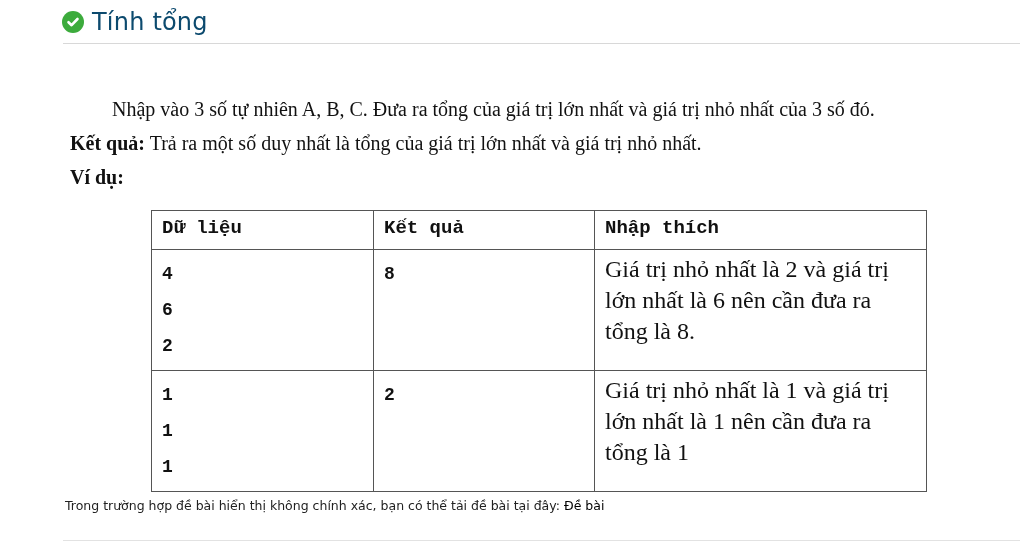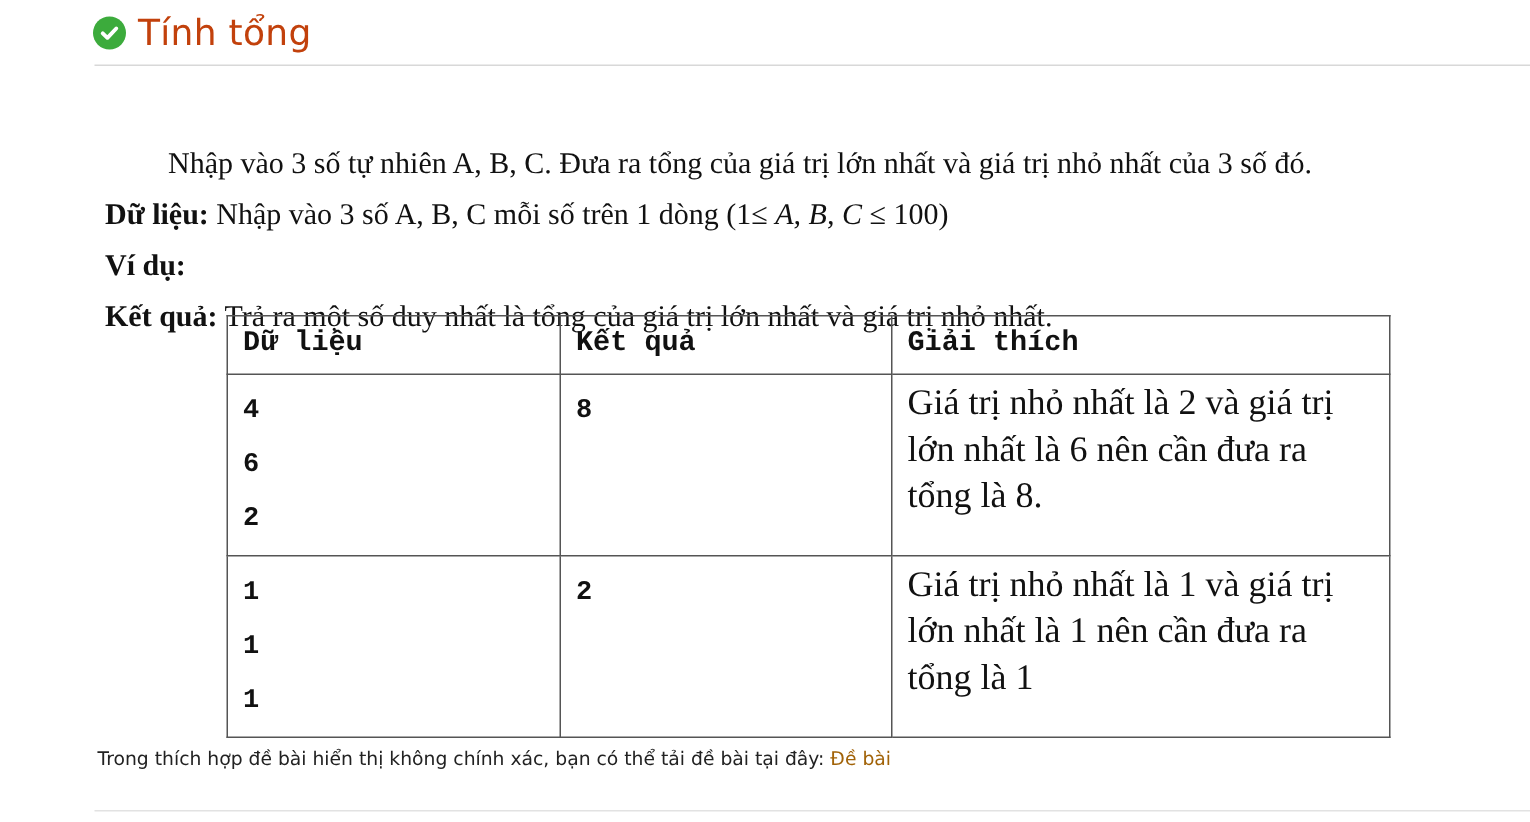--- a/index.html
+++ b/index.html
@@ -1,69 +1,65 @@
 <!DOCTYPE html>
 <html><head>
   <meta charset="utf-8">
   <style>
     html, body { margin: 0; padding: 0; background: #ffffff; }
     body { width: 1020px; height: 548px; position: relative; overflow: hidden; font-family: "Liberation Serif", serif; color: #111; }
     .header { position: absolute; left: 62px; top: 6px; display: flex; align-items: center; height: 32px; }
     .check-icon { width: 22px; height: 22px; border-radius: 50%; background: #3cab3c; display: inline-flex; align-items: center; justify-content: center; margin-right: 8px; }
-    .title { font-family: "DejaVu Sans", sans-serif; font-size: 24px; color: #c2410c; letter-spacing: 0.2px; }
+    .title { font-family: "DejaVu Sans", sans-serif; font-size: 24px; color: #0c4a6e; letter-spacing: 0.2px; }
     .header-rule { position: absolute; left: 63px; right: 0; top: 43px; height: 1px; background: #d8d8d8; }
     .content { position: absolute; left: 70px; top: 64px; width: 945px; font-size: 20px; line-height: 34px; margin-top: 28px; }
     .p-indent { text-indent: 42px; margin: 0; }
     .p { margin: 0; }
     .b { font-weight: bold; }
     .math { font-style: italic; }
     table.ex { position: absolute; left: 151px; top: 210px; border-collapse: collapse; }
     table.ex td, table.ex th { border: 1.5px solid #555; vertical-align: top; text-align: left; padding: 6px 10px; }
     table.ex th { font-family: "Liberation Mono", monospace; font-weight: bold; font-size: 19px; height: 26px; padding-top: 6px; }
     .col1 { width: 201px; } .col2 { width: 200px; } .col3 { width: 311px; }
     .mono-line { font-family: "Liberation Mono", monospace; font-weight: bold; font-size: 18px; line-height: 36px; display: block; }
     .expl { font-size: 24px; line-height: 31px; padding-top: 4px !important; }
     .row1 td { height: 100px; }
     .row2 td { height: 96px; }
     .footer { position: absolute; left: 65px; top: 498px; font-family: "DejaVu Sans", sans-serif; font-size: 12.5px; color: #222; }
-    .footer a { color: #a16207; text-decoration: none; }
+    .footer a { color: #000000; text-decoration: none; }
     .footer-rule { position: absolute; left: 63px; right: 0; top: 540px; height: 1px; background: #e2e2e2; }
   </style>
 </head>
 <body>
 
 <div class="header">
   <span class="check-icon">
     <svg width="14" height="14" viewBox="0 0 14 14">
         <path d="M2.5 7.2 L5.6 10.2 L11.5 4" fill="none" stroke="#fff" stroke-width="2.6" stroke-linecap="round" stroke-linejoin="round"></path>
       </svg>
   </span>
   <span class="title">Tính tổng</span>
 </div>
 <div class="header-rule"></div>
 
 <div class="content">
   <p class="p-indent">Nhập vào 3 số tự nhiên A, B, C. Đưa ra tổng của giá trị lớn nhất và giá trị nhỏ nhất của 3 số đó.</p>
   <p class="p">
-    <span class="b">Dữ liệu:</span>
-    <span>Nhập vào 3 số A, B, C mỗi số trên 1 dòng (1≤ </span><span class="math">A, B, C</span><span> ≤ 100)</span>
-  </p>
-  <p class="p b">Ví dụ:</p>
-  <p class="p">
     <span class="b">Kết quả:</span>
     <span>Trả ra một số duy nhất là tổng của giá trị lớn nhất và giá trị nhỏ nhất.</span>
   </p>
+  <p class="p b">Ví dụ:</p>
 </div>
 
 <table class="ex">
   <tbody>
       <tr>
     <th class="col1">Dữ liệu</th>
     <th class="col2">Kết quả</th>
-    <th class="col3">Giải thích</th>
+    <th class="col3">Nhập thích</th>
   </tr>
   <tr class="row1">
     <td>
       <span class="mono-line">4</span>
       <span class="mono-line">6</span>
       <span class="mono-line">2</span>
     </td>
     <td>
       <span class="mono-line">8</span>
     </td>
@@ -77,15 +73,15 @@
     </td>
     <td>
       <span class="mono-line">2</span>
     </td>
     <td class="expl">Giá trị nhỏ nhất là 1 và giá trị lớn nhất là 1 nên cần đưa ra tổng là 1</td>
   </tr>
 </tbody>
   </table>
 
 <div class="footer">
-  <span>Trong thích hợp đề bài hiển thị không chính xác, bạn có thể tải đề bài tại đây: </span><a href="#">Đề bài</a>
+  <span>Trong trường hợp đề bài hiển thị không chính xác, bạn có thể tải đề bài tại đây: </span><a href="#">Đề bài</a>
 </div>
 <div class="footer-rule"></div>
 
 </body></html>

